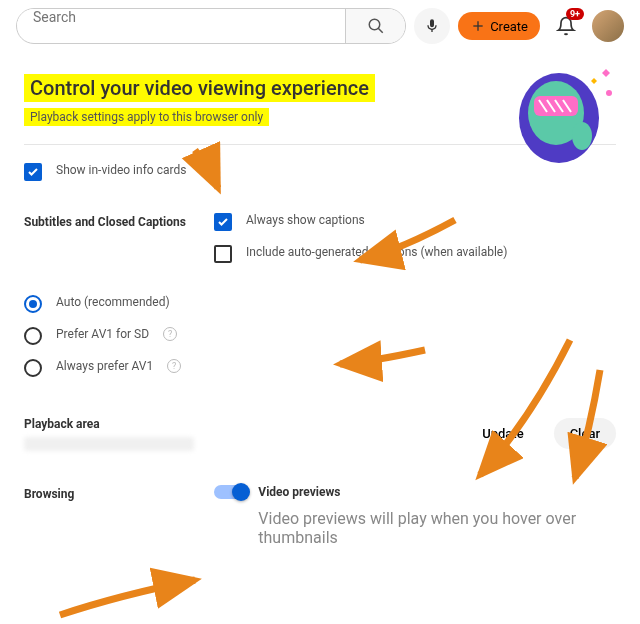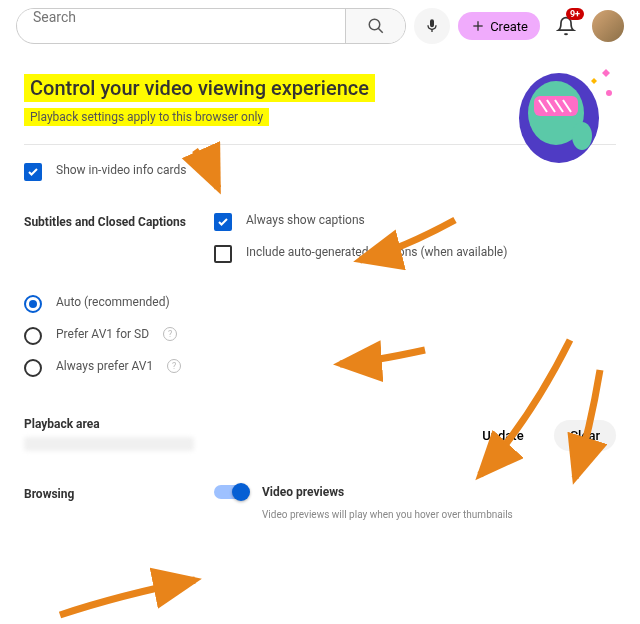--- a/index.html
+++ b/index.html
@@ -2,21 +2,21 @@
 <html><head>
 <meta charset="utf-8">
 <style>
 *{box-sizing:border-box;margin:0;padding:0;font-family:Roboto,Arial,sans-serif}
 body{width:640px;height:624px;background:#fff;overflow:hidden;position:relative}
 .header{display:flex;align-items:center;padding:8px 16px;gap:8px}
 .search-box{flex:1;display:flex;align-items:flex-start;border:1px solid #ccc;border-radius:20px;height:36px;overflow:hidden}
 .search-input{flex:1;border:none;padding:0 16px;font-size:14px;outline:none;color:#888}
 .search-btn{width:60px;height:100%;background:#f8f8f8;border:none;border-left:1px solid #ccc;display:flex;align-items:center;justify-content:center;cursor:pointer}
 .mic-btn{width:36px;height:36px;border-radius:50%;background:#f5f5f5;border:none;display:flex;align-items:center;justify-content:center;cursor:pointer}
-.create-btn{display:flex;align-items:center;gap:4px;padding:6px 12px;border:none;background:#f0abfc;border-radius:18px;font-size:13px;cursor:pointer}
+.create-btn{display:flex;align-items:center;gap:4px;padding:6px 12px;border:none;background:#f97316;border-radius:18px;font-size:13px;cursor:pointer}
 .notif-btn{position:relative;width:36px;height:36px;border:none;background:transparent;display:flex;align-items:center;justify-content:center;cursor:pointer}
 .badge{position:absolute;top:0;right:0;background:#cc0000;color:#fff;font-size:9px;border-radius:8px;padding:1px 4px;font-weight:bold}
 .avatar{width:32px;height:32px;border-radius:50%;background:linear-gradient(135deg,#d4a574,#8b6f47);cursor:pointer}
 .content{padding:0 24px;position:relative}
 .hero{position:relative;margin-top:10px}
 .highlight{background:#fffb00;display:inline-block;padding:2px 6px}
 .hero h1{font-size:20px;font-weight:500;color:#333;margin-top:12px}
 .hero p{font-size:12px;color:#555;margin-top:10px}
 .illus{position:absolute;right:-8px;top:-14px;width:130px;height:120px}
 .divider{border:none;border-top:1px solid #e5e5e5;margin:18px 0 0}
@@ -25,33 +25,33 @@
 .controls{flex:1;display:flex;flex-direction:column;gap:14px}
 .opt{display:flex;gap:14px;font-size:12px;color:#555}
 .chk{width:18px;height:18px;border:2px solid #333;border-radius:2px;display:flex;align-items:center;justify-content:center;cursor:pointer}
 .chk.checked{background:#065fd4;border-color:#065fd4}
 .chk.checked svg{display:block}
 .chk svg{display:none}
 .radio{width:18px;height:18px;border:2px solid #333;border-radius:50%;display:flex;align-items:center;justify-content:center;cursor:pointer}
 .radio.checked{border-color:#065fd4}
 .radio.checked::after{content:'';width:8px;height:8px;background:#065fd4;border-radius:50%}
 .help{width:14px;height:14px;border:1px solid #bbb;border-radius:50%;font-size:9px;color:#bbb;display:inline-flex;align-items:center;justify-content:center}
-.playback-row{display:flex;align-items:flex-end;justify-content:space-between;padding:20px 0 0}
+.playback-row{display:flex;align-items:center;justify-content:space-between;padding:20px 0 0}
 .playback-left{display:flex;flex-direction:column;gap:6px}
 .blur{width:170px;height:14px;background:#f0f0f0;border-radius:3px;filter:blur(2px)}
 .btns{display:flex;gap:14px;align-items:center}
 .btn{border:none;background:transparent;font-size:13px;font-weight:500;padding:8px 16px;cursor:pointer;border-radius:18px}
 .btn.clear{background:#f2f2f2}
 .toggle{width:34px;height:14px;background:#ccc;border-radius:7px;position:relative;cursor:pointer}
 .toggle.on{background:#9ec1ff}
 .toggle::after{content:'';position:absolute;width:18px;height:18px;background:#fff;border-radius:50%;top:-2px;left:-2px;box-shadow:0 1px 3px rgba(0,0,0,.3)}
 .toggle.on::after{left:18px;background:#065fd4}
 .toggle-text{display:flex;flex-direction:column;gap:10px}
 .toggle-title{font-size:12px;font-weight:bold;color:#333}
-.toggle-sub{font-size:10px;color:#888}
+.toggle-sub{font-size:16px;color:#888}
 .arrow{position:absolute;pointer-events:none;z-index:100}
 
 .illus svg{width:100%;height:100%}
 </style>
 </head>
 <body>
 
 <div class="header">
   <div class="search-box">
     <input class="search-input" placeholder="Search" style="">

